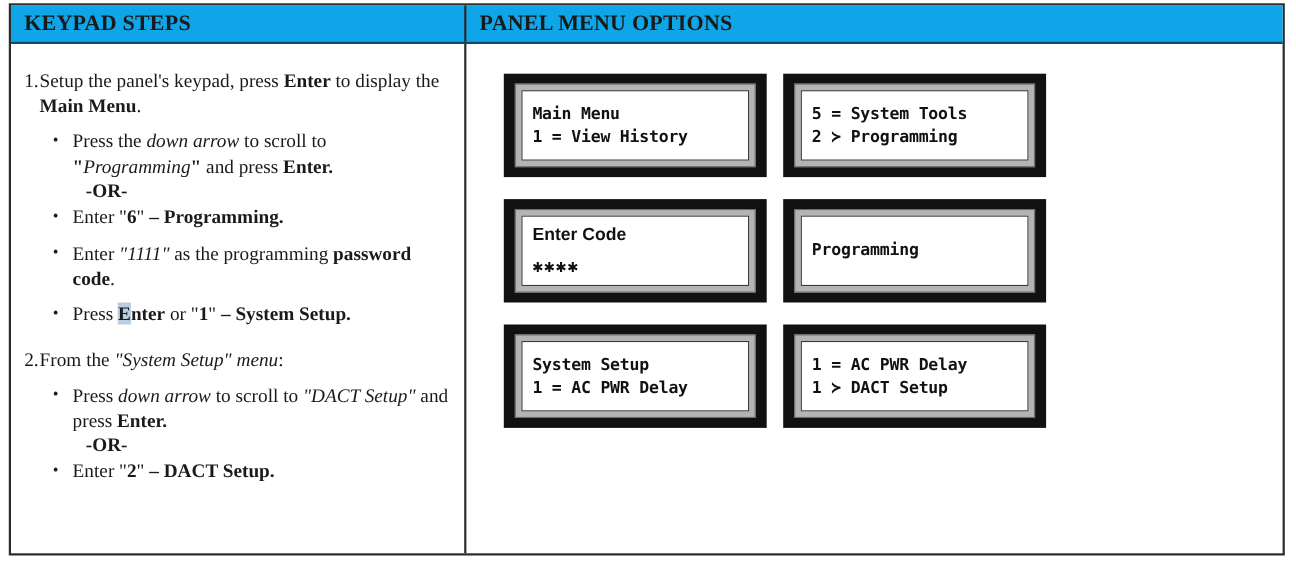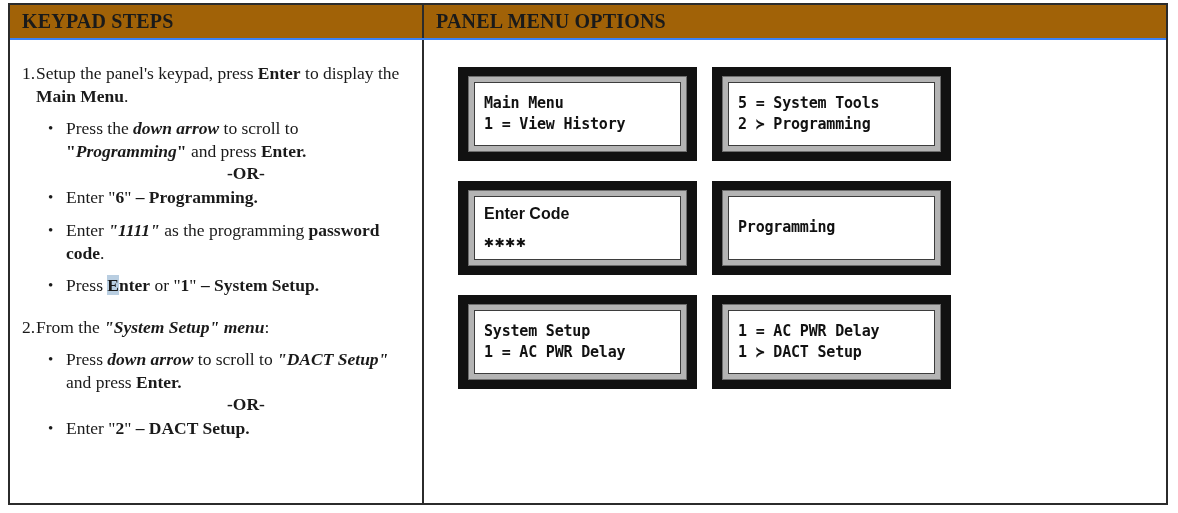--- a/index.html
+++ b/index.html
@@ -25,22 +25,22 @@
     border: 2px solid #2b2b2b;
     box-sizing: border-box;
     display: flex;
     flex-direction: column;
     background: #fff;
   }
   .header-row {
     display: flex;
     height: 33px;
     flex: 0 0 33px;
-    background: #a16207;
-    border-bottom: 2px solid #3b82f6;
+    background: #0ea5e9;
+    border-bottom: 2px solid #0c4a6e;
   }
   .body-row {
     display: flex;
     flex: 1 1 auto;
     min-height: 0;
   }
   .col-left {
     width: 414px;
     flex: 0 0 414px;
     border-right: 2px solid #2b2b2b;
@@ -108,27 +108,27 @@
     padding-left: 12px;
     box-sizing: border-box;
     font-size: 15px;
     line-height: 1.5;
   }
   .bullet-text {
     flex: 1 1 auto;
   }
   .or-line {
     font-weight: bold;
-    text-align: center;
+    text-align: left;
     padding-left: 42px;
     margin-top: -1px;
     margin-bottom: 1px;
   }
   b.bld { font-weight: bold; }
-  .bi { font-weight: bold; font-style: italic; }
+  .bi { font-weight: normal; font-style: italic; }
   .sel {
     background: #b9cee1;
     font-weight: bold;
   }
 
   
   .panel-grid {
     position: absolute;
     left: 34px;
     top: 27px;

